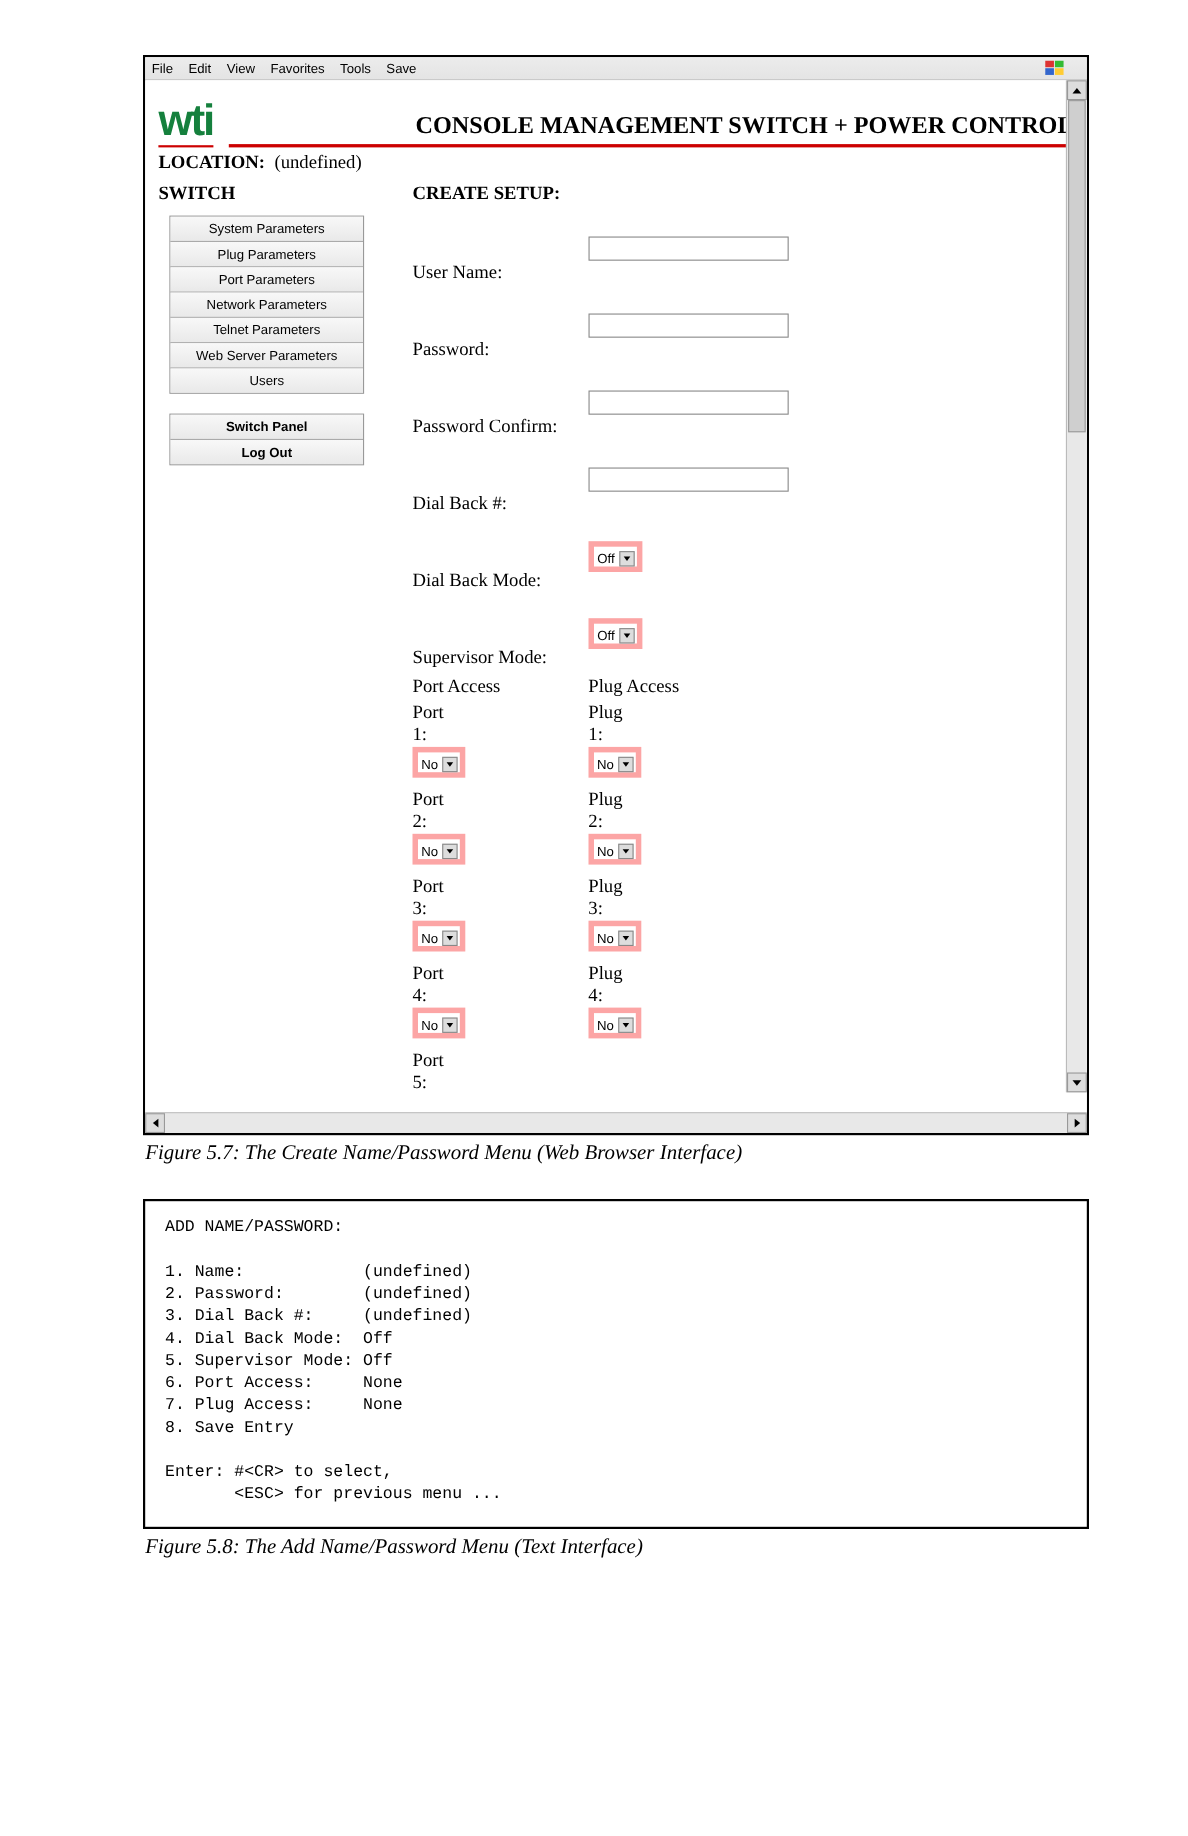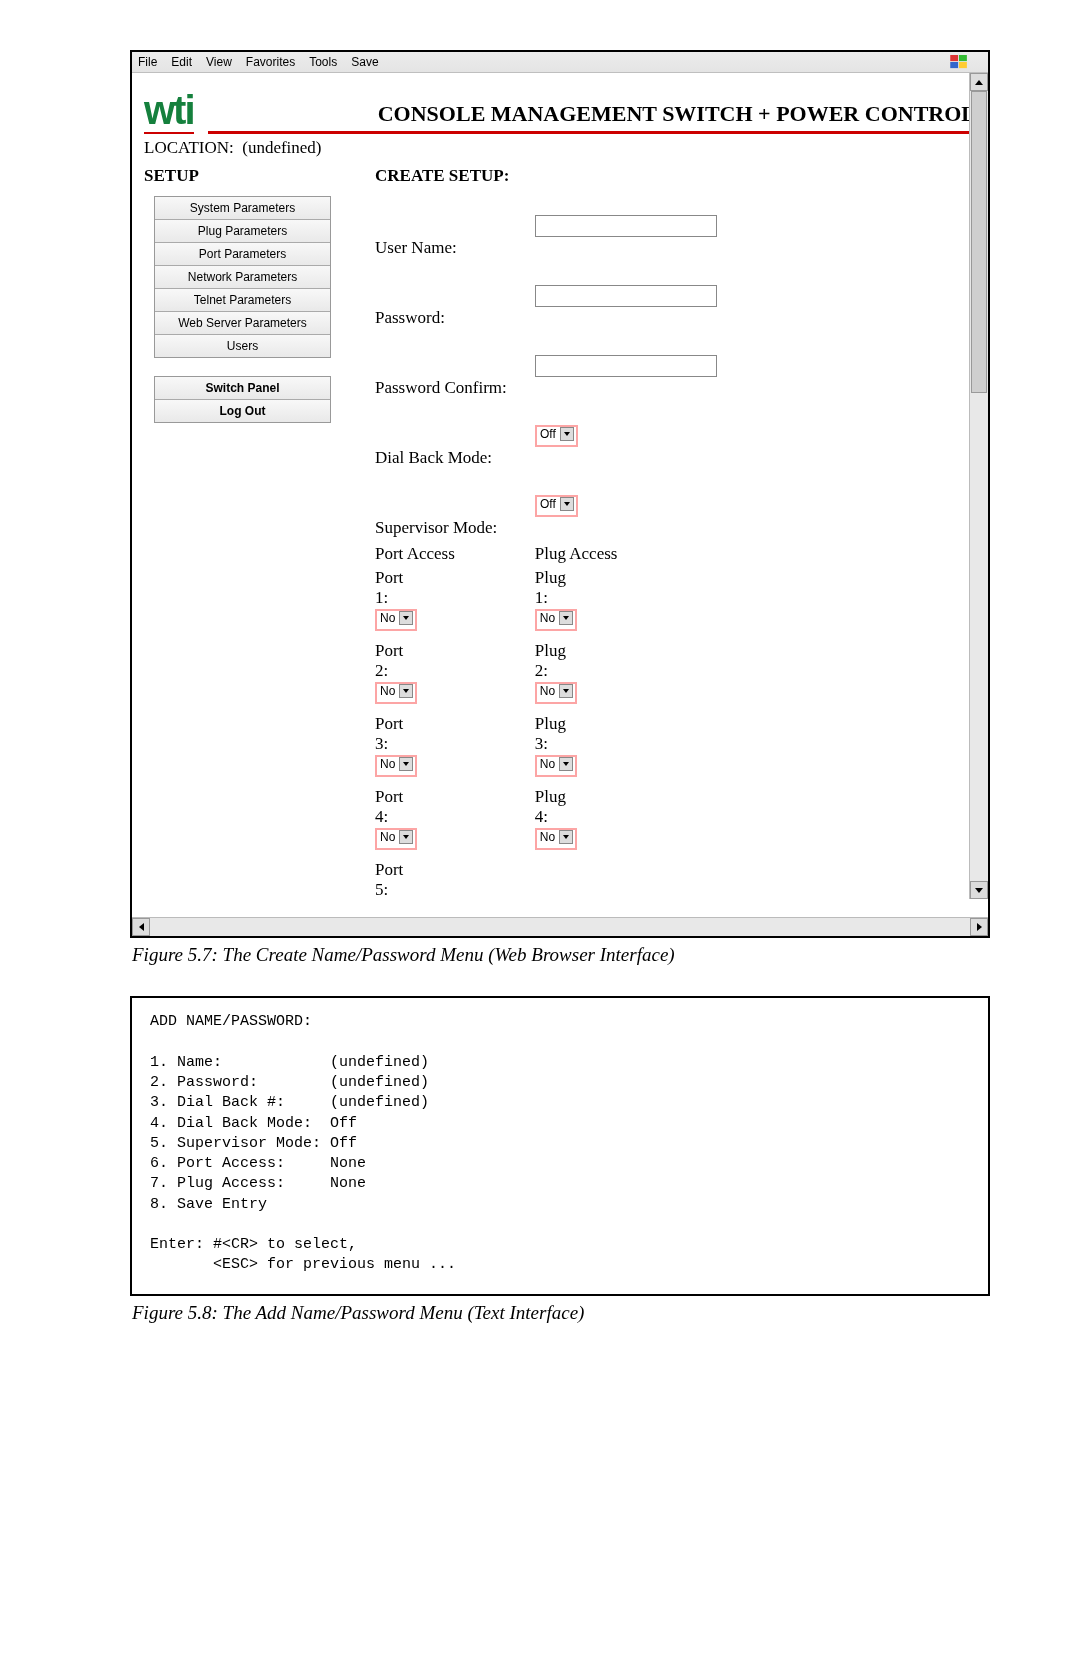--- a/index.html
+++ b/index.html
@@ -78,21 +78,21 @@
     border-bottom:3px solid #c00;
     padding-bottom:4px;
     padding-top:18px;
     text-align:right;
   }
   .locrow {
     font-family:"Times New Roman", serif;
     font-size:17px;
     margin-top:4px;
   }
-  .locrow b { font-weight:normal; }
+  .locrow b { font-weight:bold; }
 
   .content-area {
     display:flex;
     margin-top:8px;
     font-family:"Times New Roman", serif;
     position:relative;
   }
   .sidebar {
     width:205px;
     flex:0 0 205px;
@@ -147,27 +147,27 @@
     margin-top:44px;
   }
   .txtinput {
     border:1px solid #888;
     height:20px;
     width:180px;
     background:#fff;
     font-size:13px;
   }
   .selectbox {
-    border:2px solid #fca5a5;
+    border:5px solid #fca5a5;
     font-family:Arial,sans-serif;
     font-size:12px;
     background:#fff;
     height:18px;
     display:inline-flex;
-    align-items:flex-start;
+    align-items:flex-end;
     padding:0 2px 0 3px;
   }
   .selectbox .arrow {
     width:12px;height:12px;background:#ddd;border:1px solid #888;
     margin-left:4px; display:flex;align-items:center;justify-content:center;
   }
   .selectbox .arrow::after{
     content:""; border-left:3px solid transparent;border-right:3px solid transparent;border-top:4px solid #000;
   }
 
@@ -278,21 +278,21 @@
       <div class="brand-row">
         <div class="brand-logo">wti</div>
         <div class="brand-title">CONSOLE MANAGEMENT SWITCH + POWER CONTROL</div>
       </div>
       <div class="locrow">
         <b>LOCATION:</b>&nbsp;&nbsp;<span>(undefined)</span>
       </div>
 
       <div class="content-area">
         <div class="sidebar">
-          <div class="sidebar-heading">SETUP</div>
+          <div class="sidebar-heading">SWITCH</div>
           <div class="navgroup">
             <div class="navitem">System Parameters</div>
             <div class="navitem">Plug Parameters</div>
             <div class="navitem">Port Parameters</div>
             <div class="navitem">Network Parameters</div>
             <div class="navitem">Telnet Parameters</div>
             <div class="navitem">Web Server Parameters</div>
             <div class="navitem">Users</div>
           </div>
           <div class="navgroup navgroup2">
@@ -310,20 +310,24 @@
               </div>
           <div class="frow">
                 <div class="flabel">Password:</div>
                 <div class="txtinput"></div>
               </div>
           <div class="frow">
                 <div class="flabel">Password Confirm:</div>
                 <div class="txtinput"></div>
               </div>
           <div class="frow">
+                <div class="flabel">Dial Back #:</div>
+                <div class="txtinput"></div>
+              </div>
+          <div class="frow">
                 <div class="flabel">Dial Back Mode:</div>
             <div class="selectbox">
                   <span>Off</span>
                   <span class="arrow"></span>
                 </div>
           </div>
           <div class="frow">
                 <div class="flabel">Supervisor Mode:</div>
             <div class="selectbox">
                   <span>Off</span>

